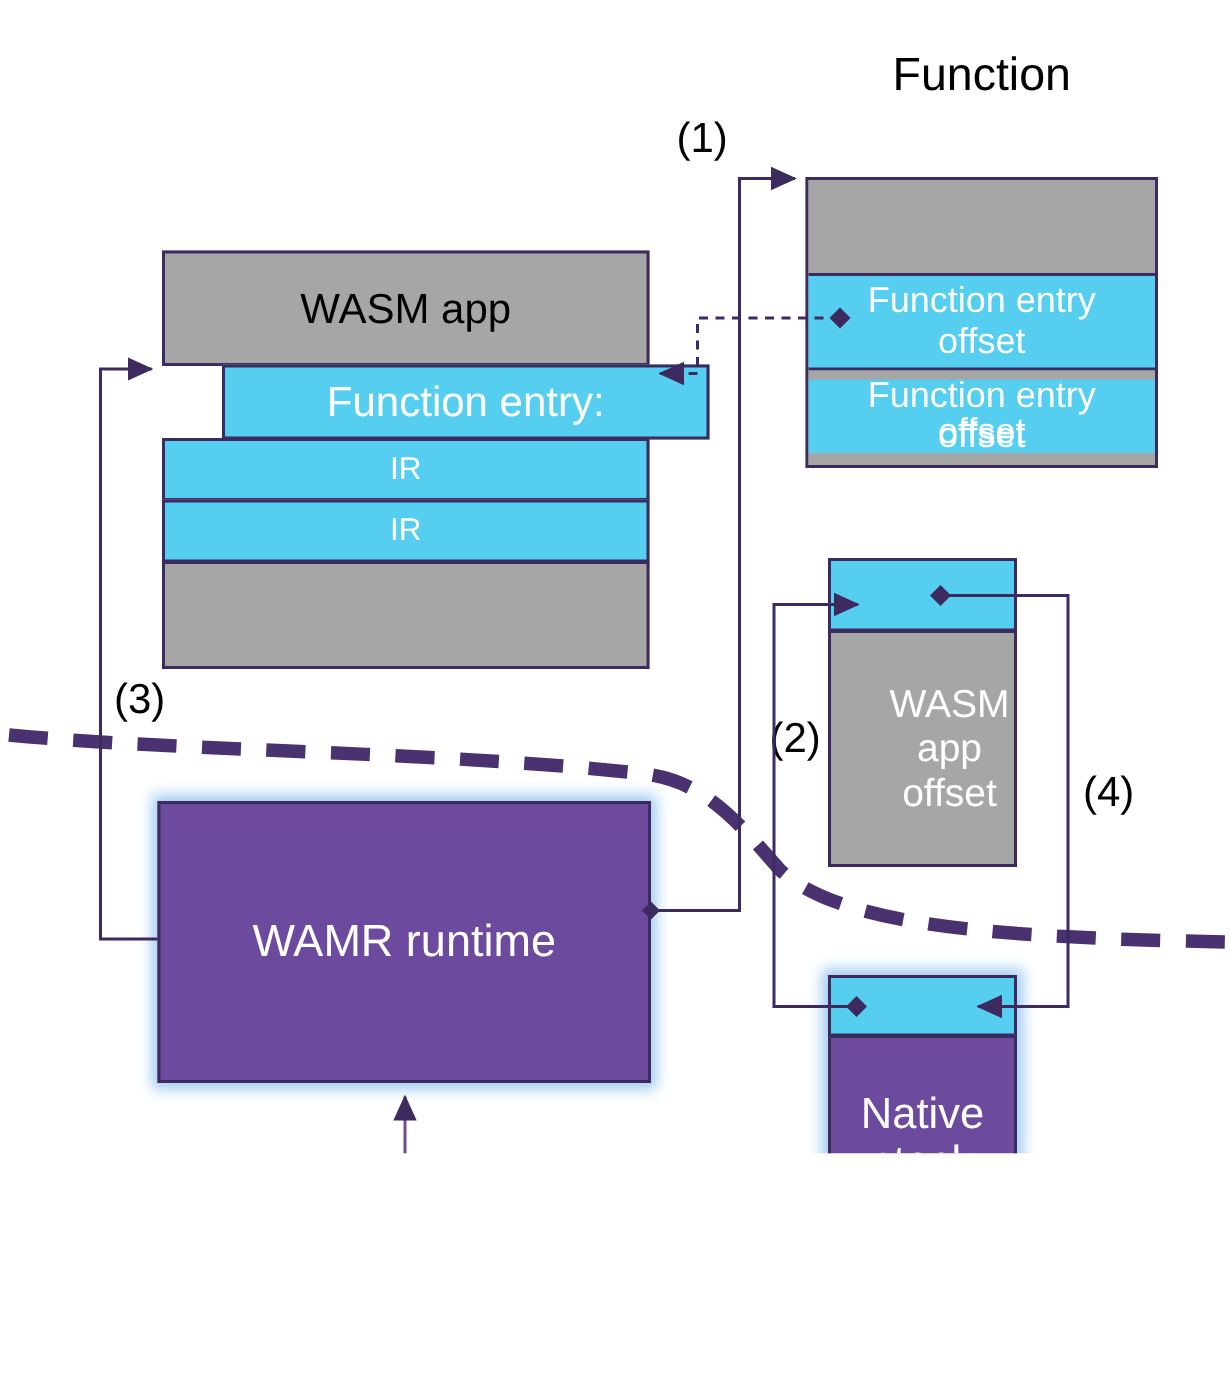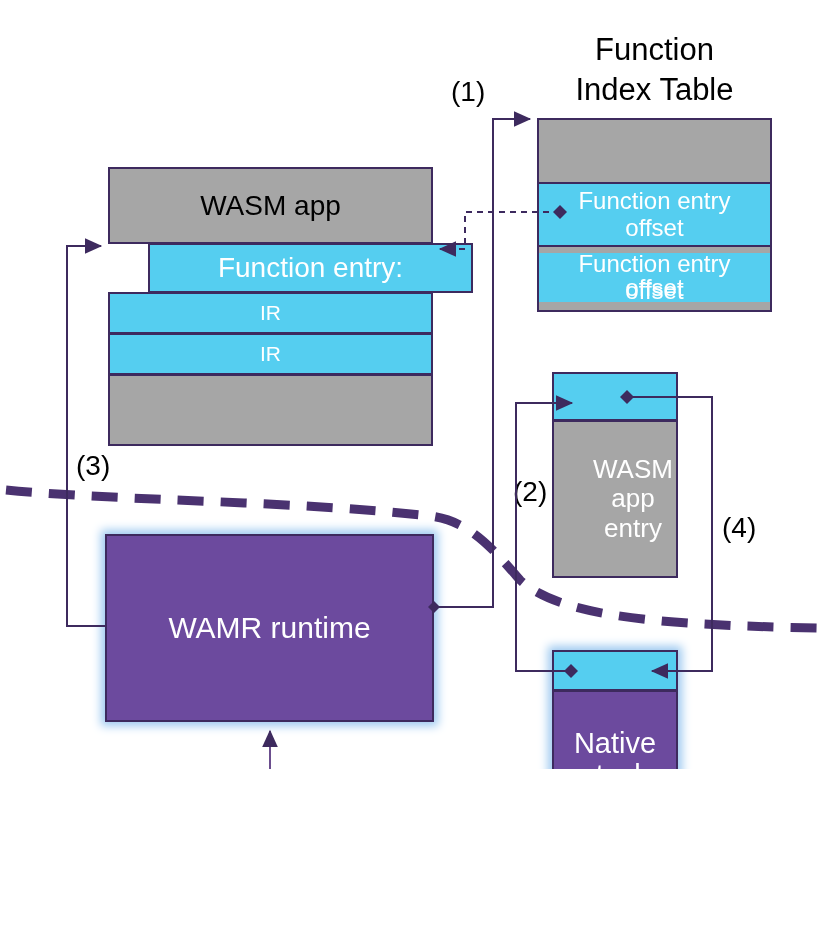--- a/index.html
+++ b/index.html
@@ -59,21 +59,20 @@
     pointer-events: none;
   }
 </style>
 </head>
 <body>
 
 <div id="stage">
 
   <div class="abs t-title" style="left:537px; top:30px; width:235px;">
     <div>Function</div>
-    <div>Index Table</div>
   </div>
 
   <div class="abs t-step" style="left:451px; top:76px;">(1)</div>
   <div class="abs t-step" style="left:513px; top:476px;">(2)</div>
   <div class="abs t-step" style="left:76px; top:450px;">(3)</div>
   <div class="abs t-step" style="left:722px; top:512px;">(4)</div>
 
   <div class="abs" style="left:108px; top:167px; width:325px; height:279px;">
 
     <div class="abs box gray t-wasmapp label-dark" style="left:0px; top:0px; width:325px; height:77px;">
@@ -116,21 +115,21 @@
       <div class="abs gray" style="left:0px; top:182px; width:231px; height:8px;"></div>
     </div>
   </div>
 
   <div class="abs t-tbl label-white" style="left:537px; top:274px; width:235px; text-align:center;">offset</div>
 
   <div class="abs" style="left:552px; top:372px; width:126px; height:206px;">
     <div class="abs box cyan" style="left:0px; top:0px; width:126px; height:49px;"></div>
     <div class="abs box gray t-stack label-white" style="left:0px; top:48px; width:126px; height:158px; flex-direction:column;">
       <span>WASM</span>
-      <span>app entry</span>
+      <span>app offset</span>
     </div>
   </div>
 
   <div class="abs glow" style="left:552px; top:650px; width:126px; height:178px;">
     <div class="abs box cyan" style="left:0px; top:0px; width:126px; height:41px;"></div>
     <div class="abs box purple t-native label-white" style="left:0px; top:40px; width:126px; height:138px; flex-direction:column;">
       <span>Native</span>
       <span>stack</span>
     </div>
   </div>

